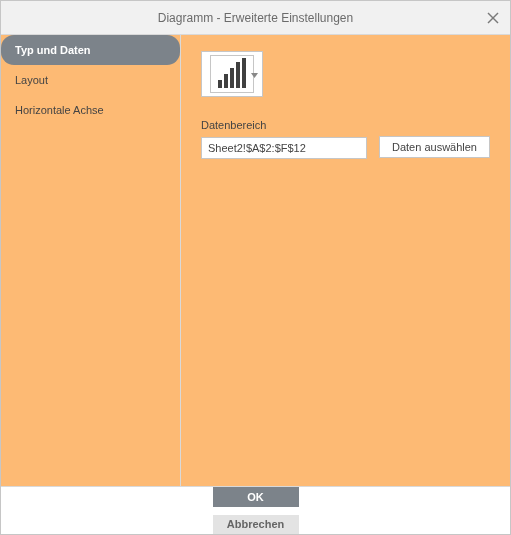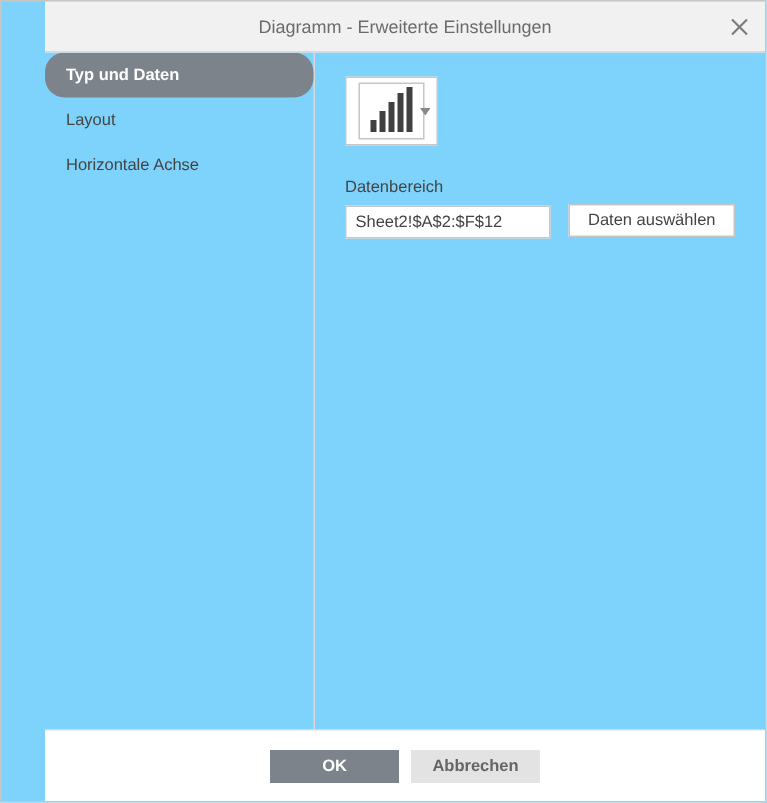--- a/index.html
+++ b/index.html
@@ -6,24 +6,23 @@
   body {
     font-family: Arial, Helvetica, sans-serif;
     font-size: 11px;
     color: #444;
     background: #fff;
   }
   .dialog {
     width: 511px;
     height: 535px;
     border: 1px solid #c6c6c6;
-    background: #7dd3fc;
+    background: #fdba74;
     display: flex;
     flex-direction: column;
-    padding-left: 29px;
   }
   .dialog-header {
     height: 34px;
     background: #f1f1f1;
     border-bottom: 1px solid #d9d9d9;
     display: flex;
     align-items: center;
     justify-content: center;
     position: relative;
     font-size: 12px;
@@ -158,20 +157,21 @@
     justify-content: center;
   }
   .dialog-footer {
     height: 48px;
     border-top: 1px solid #d9d9d9;
     background: #fff;
     display: flex;
     align-items: center;
     justify-content: center;
     gap: 8px;
+    flex-direction: column;
   }
   .footer-btn {
     width: 86px;
     height: 22px;
     border: none;
     font-size: 11px;
     cursor: pointer;
     font-family: inherit;
     font-weight: bold;
   }

